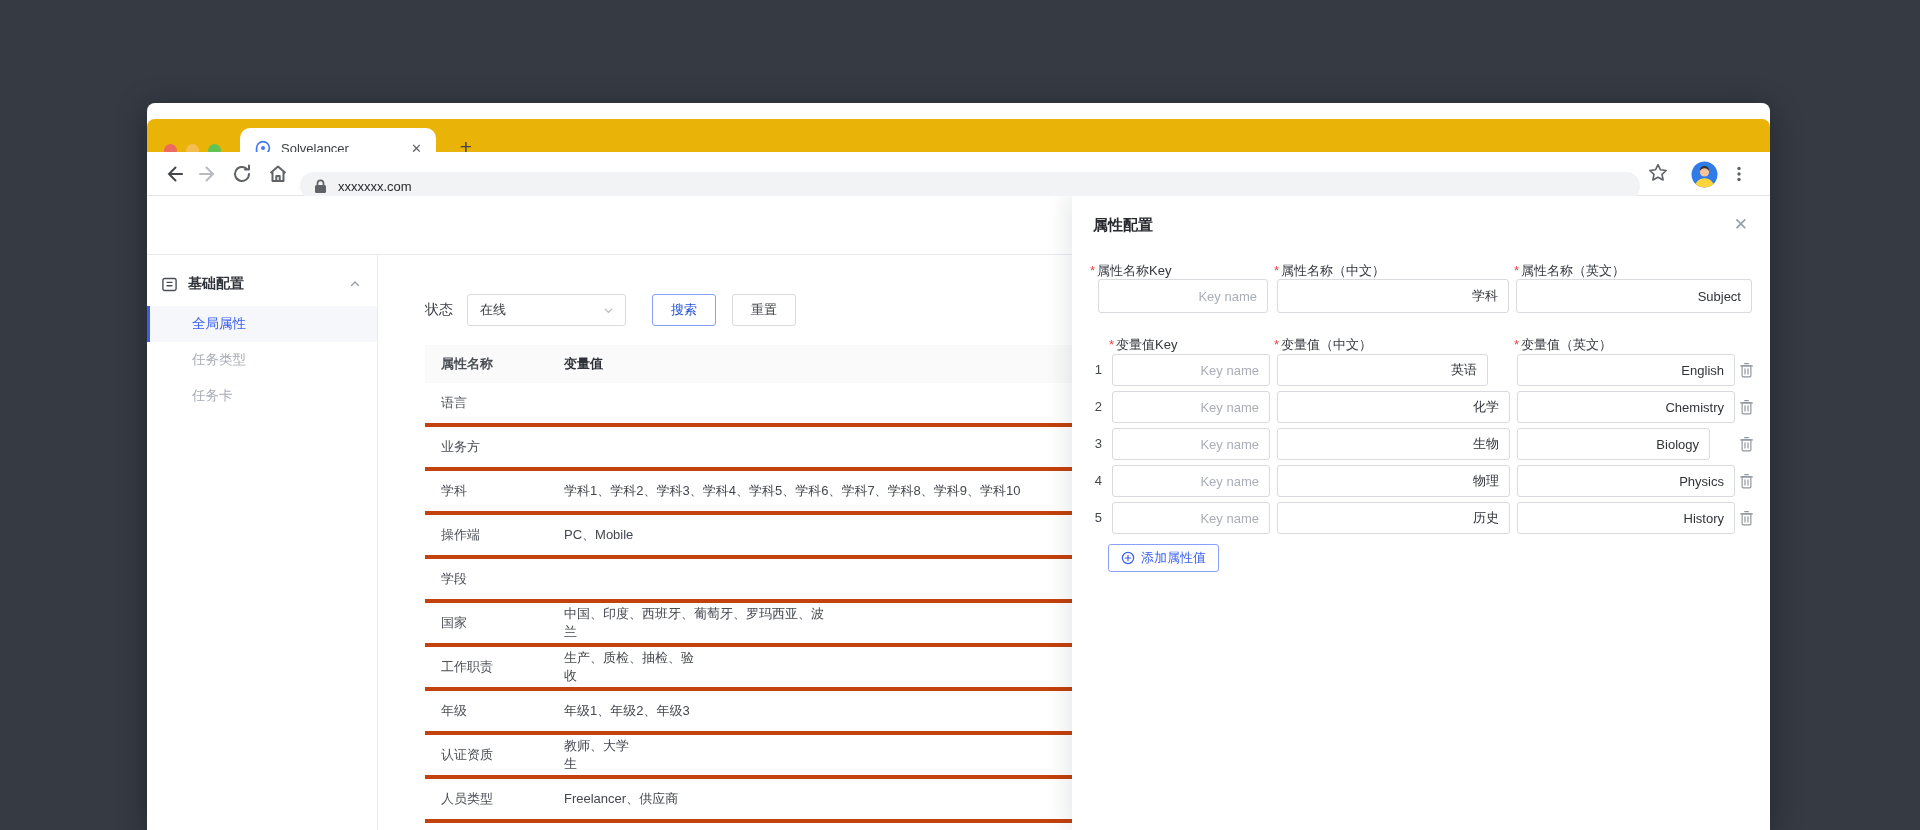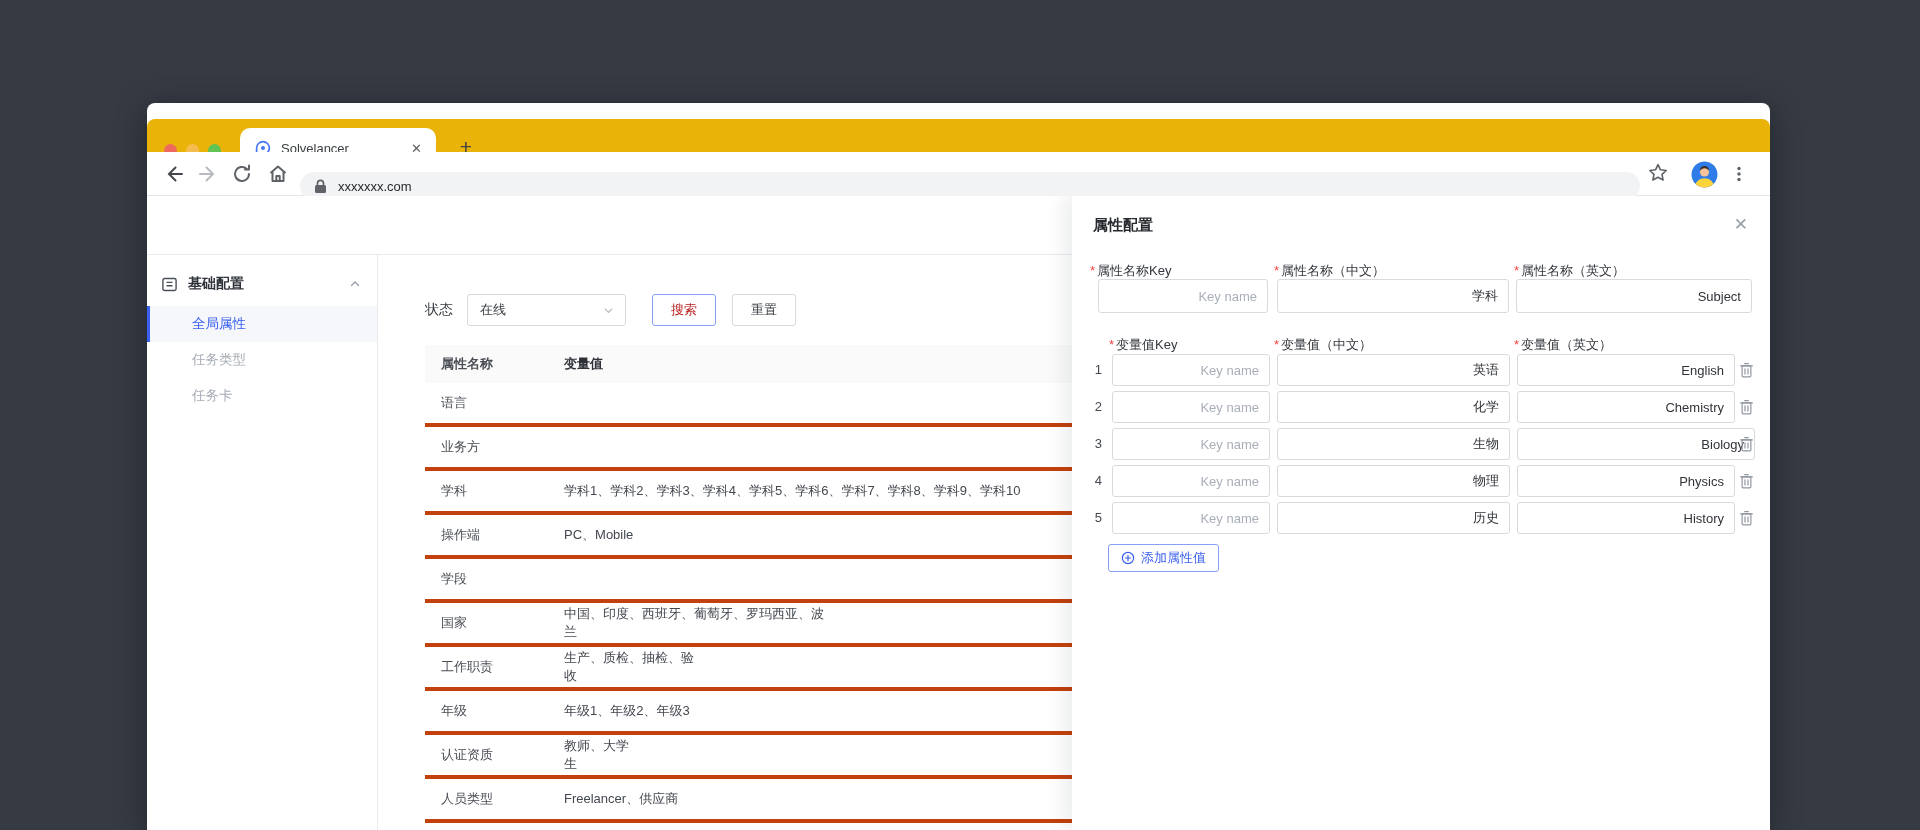--- a/index.html
+++ b/index.html
@@ -56,21 +56,21 @@
   
   .main { position:absolute; left:232px; top:59px; right:0; bottom:0; background:#fff; overflow:hidden; }
   .filter { position:absolute; left:46px; top:39px; height:32px; display:flex; align-items:center; }
   .f-label { font-size:14px; color:#383c42; margin-right:14px; }
   .f-select { width:159px; height:32px; border:1px solid #d8dade; border-radius:3px;
               display:flex; align-items:center; font-size:13px; color:#383c42; cursor:pointer; }
   .f-select .sel-val { margin-left:12px; flex:1; }
   .f-select svg { margin-right:11px; }
   .btn { height:32px; width:64px; border-radius:3px; background:#fff; font-size:13px;
          display:flex; align-items:center; justify-content:center; cursor:pointer; }
-  .btn.primary { margin-left:26px; border:1px solid #87a0f6; color:#b91c1c; }
+  .btn.primary { margin-left:26px; border:1px solid #87a0f6; color:#1d4ed8; }
   .btn.plain   { margin-left:16px; border:1px solid #d8dade; color:#383c42; }
 
   .table { position:absolute; left:46px; top:90px; width:668px; font-size:13px; color:#43474e; }
   .thead { display:flex; height:38px; background:#fafafa; align-items:center;
            font-weight:700; color:#2e3238; }
   .trow { display:flex; height:44px; align-items:center; border-bottom:4px solid #c2410c; }
   .c-name { width:139px; padding-left:16px; flex:none; color:#4a4e55; }
   .c-val  { flex:1; padding-right:10px; line-height:18px; white-space:pre-line; }
 
   
@@ -263,21 +263,21 @@
       <input class="d-input" style="left: 205px; top: 83px; width: 232px;" value="学科">
       <input class="d-input" style="left: 444px; top: 83px; width: 236px;" value="Subject">
 
       <div class="d-label" style="left:37px; top:132px"><span class="req">*</span><span>变量值Key</span></div>
       <div class="d-label" style="left:202px; top:132px"><span class="req">*</span><span>变量值（中文）</span></div>
       <div class="d-label" style="left:442px; top:132px"><span class="req">*</span><span>变量值（英文）</span></div>
 
         <div>
           <span class="v-num" style="left:16px; top:166px">1</span>
           <input class="d-input v-input" style="left: 40px; top: 158px; width: 158px;" placeholder="Key name">
-          <input class="d-input v-input" style="left: 205px; top: 158px; width: 233px; padding-left: 44px;" value="英语">
+          <input class="d-input v-input" style="left: 205px; top: 158px; width: 211px; padding-left: 44px;" value="英语">
           <input class="d-input v-input" style="left: 445px; top: 158px; width: 218px;" value="English">
           <svg class="v-trash" style="left:667px; top:166px" viewBox="0 0 14 15" fill="none" stroke="#8f959e" stroke-width="1.1" stroke-linecap="round">
             <path d="M1.5 3.7h11M5.3 1.5h3.4"></path>
             <path d="M2.9 3.7h8.2V13a1 1 0 0 1-1 1H3.9a1 1 0 0 1-1-1z"></path>
             <path d="M5.6 6.3v5M8.4 6.3v5"></path>
           </svg>
         </div>
 
         <div>
           <span class="v-num" style="left:16px; top:203px">2</span>
@@ -288,21 +288,21 @@
             <path d="M1.5 3.7h11M5.3 1.5h3.4"></path>
             <path d="M2.9 3.7h8.2V13a1 1 0 0 1-1 1H3.9a1 1 0 0 1-1-1z"></path>
             <path d="M5.6 6.3v5M8.4 6.3v5"></path>
           </svg>
         </div>
 
         <div>
           <span class="v-num" style="left:16px; top:240px">3</span>
           <input class="d-input v-input" style="left: 40px; top: 232px; width: 158px;" placeholder="Key name">
           <input class="d-input v-input" style="left: 205px; top: 232px; width: 233px;" value="生物">
-          <input class="d-input v-input" style="left: 445px; top: 232px; width: 238px;" value="Biology">
+          <input class="d-input v-input" style="left: 445px; top: 232px; width: 193px;" value="Biology">
           <svg class="v-trash" style="left:667px; top:240px" viewBox="0 0 14 15" fill="none" stroke="#8f959e" stroke-width="1.1" stroke-linecap="round">
             <path d="M1.5 3.7h11M5.3 1.5h3.4"></path>
             <path d="M2.9 3.7h8.2V13a1 1 0 0 1-1 1H3.9a1 1 0 0 1-1-1z"></path>
             <path d="M5.6 6.3v5M8.4 6.3v5"></path>
           </svg>
         </div>
 
         <div>
           <span class="v-num" style="left:16px; top:277px">4</span>
           <input class="d-input v-input" style="left: 40px; top: 269px; width: 158px;" placeholder="Key name">

